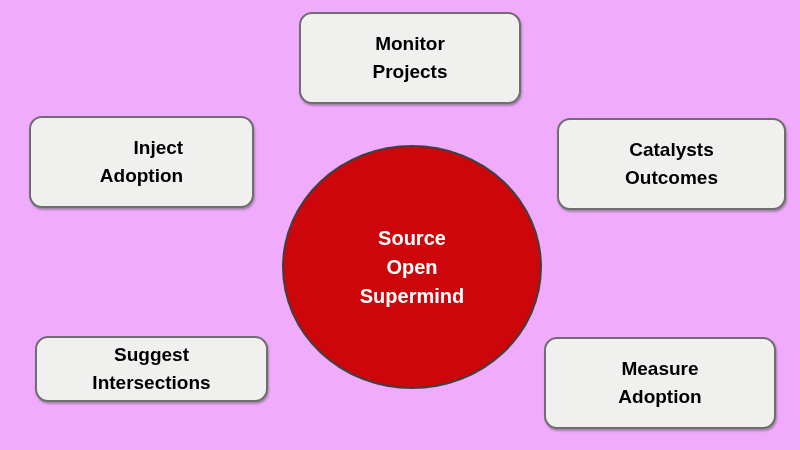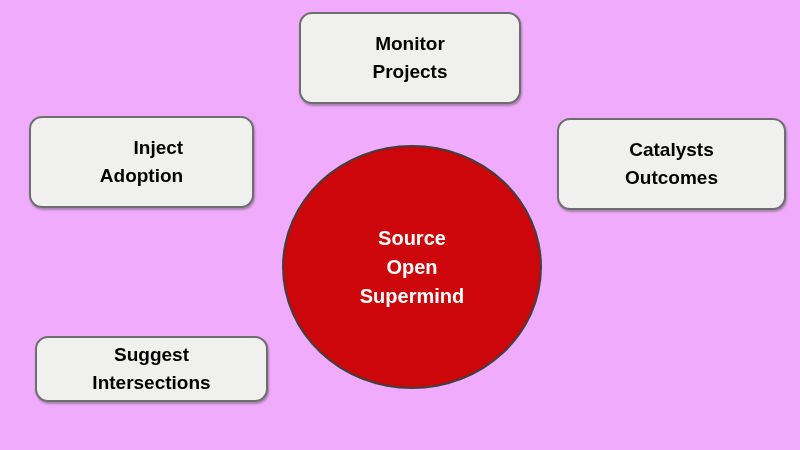--- a/index.html
+++ b/index.html
@@ -77,20 +77,26 @@
     </div>
   </div>
 
   <div class="node node--suggest">
     <div>
       <span class="line">Suggest</span>
       <span class="line">Intersections</span>
     </div>
   </div>
 
+  <div class="node node--measure">
+    <div>
+      <span class="line">Measure</span>
+      <span class="line">Adoption</span>
+    </div>
+  </div>
 
   <div class="hub">
     <div>
       <span class="line">Source</span>
       <span class="line">Open</span>
       <span class="line">Supermind</span>
     </div>
   </div>
 
 </div>

